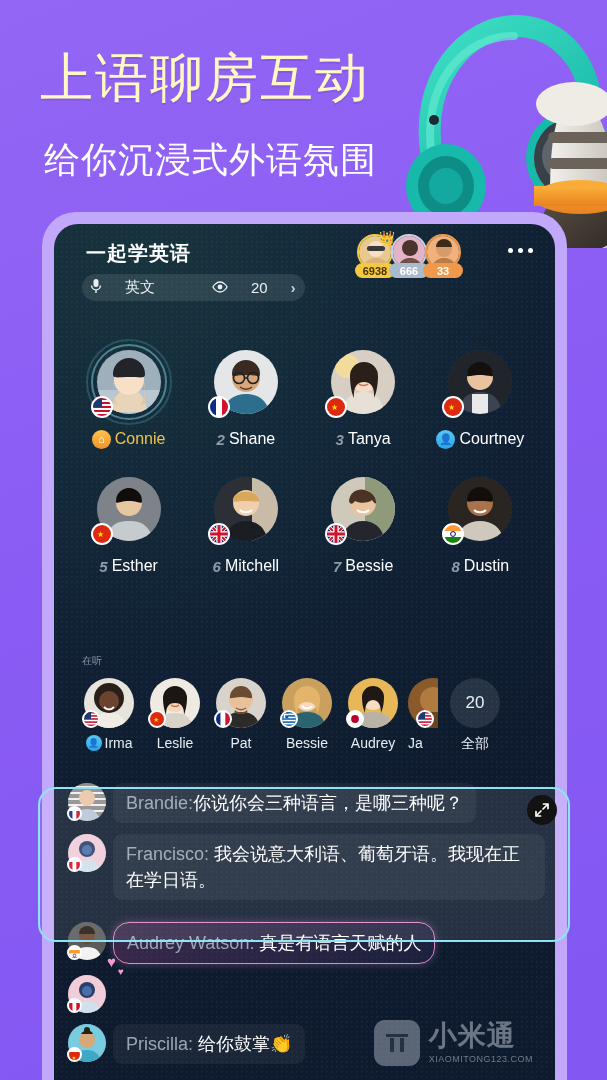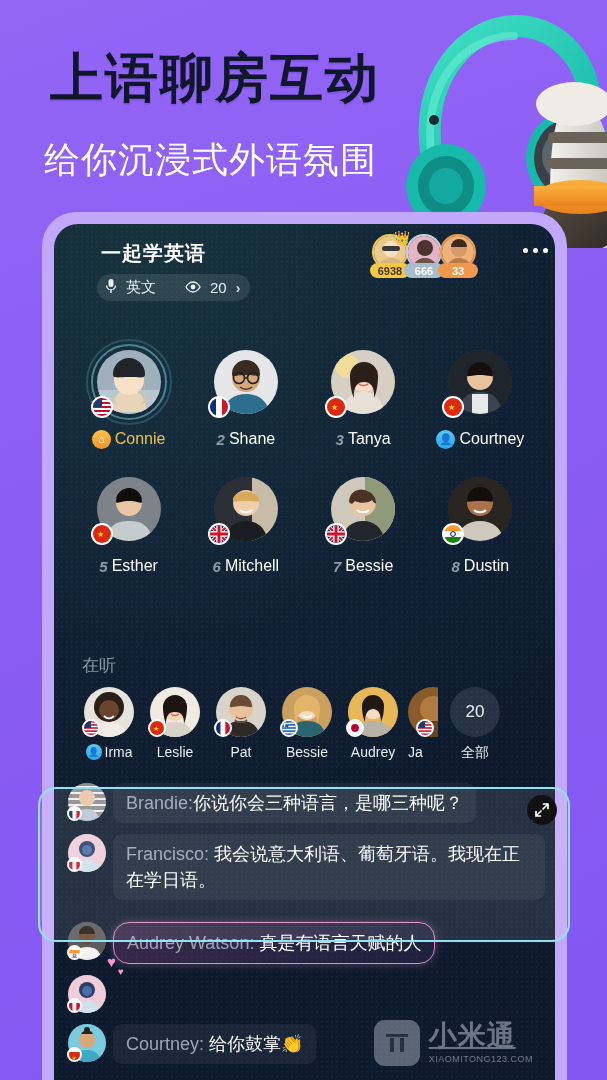--- a/index.html
+++ b/index.html
@@ -9,22 +9,22 @@
     font-family:"Liberation Sans","DejaVu Sans",sans-serif;
     -webkit-font-smoothing:antialiased;
   }
   .promo-bg{
     position:absolute;inset:0;
     background:linear-gradient(160deg,#9466f5 0%,#8a5cf4 45%,#8257f2 100%);
   }
 
   
   .headline{
-    position:absolute;left:50px;top:48px;width:420px;
-    color:#0f172a;font-size:53px;line-height:1.12;font-weight:bold;
+    position:absolute;left:40px;top:48px;width:420px;
+    color:#fef9c3;font-size:53px;line-height:1.12;font-weight:normal;
     letter-spacing:2px;
     text-shadow:0 2px 0 rgba(90,50,180,.25);
   }
   .subhead{
     position:absolute;left:44px;top:138px;width:440px;
     color:#ffffff;font-size:36px;line-height:1.2;font-weight:normal;
     letter-spacing:1px;
   }
 
   
@@ -47,28 +47,28 @@
       radial-gradient(120% 70% at 18% 4%, #17333d 0%, #13293a 38%, #101f33 70%, #0e1b2e 100%);
   }
   .dots{
     position:absolute;inset:0;
     background-image:radial-gradient(rgba(255,255,255,.045) 1px, transparent 1px);
     background-size:5px 5px;
     pointer-events:none;
   }
 
   
-  .room-header{position:absolute;left:15px;top:0;width:100%;height:90px;}
+  .room-header{position:absolute;left:0;top:0;width:100%;height:90px;}
   .room-title{
     position:absolute;left:32px;top:16px;
     color:#ffffff;font-size:20px;font-weight:bold;letter-spacing:1px;
   }
   .meta-pill{
     position:absolute;left:28px;top:50px;height:27px;
-    display:flex;align-items:center;gap:9px;
+    display:flex;align-items:center;gap:23px;
     background:rgba(255,255,255,.10);
     border-radius:14px;padding:0 10px 0 8px;
   }
   .meta-pill .txt{color:#e9f0f5;font-size:15px;}
   .meta-pill .sep{width:11px;}
   .chev{color:#cfd8e0;font-size:14px;font-weight:bold;}
 
   .hdr-avatars{position:absolute;right:92px;top:10px;display:flex;align-items:flex-start;}
   .hdr-av{position:relative;width:40px;height:44px;margin-left:-6px;}
   .hdr-av .ring{
@@ -118,21 +118,21 @@
   .sp-name.host{color:#f0c24a;}
   .badge-ic{
     width:19px;height:19px;border-radius:50%;display:flex;align-items:center;
     justify-content:center;font-size:11px;color:#fff;
   }
   .badge-ic.home{background:linear-gradient(180deg,#ffc248,#f2922c);}
   .badge-ic.user{background:linear-gradient(180deg,#5bc8f5,#2ba6e8);}
 
   
   .listen-sec{position:absolute;left:16px;top:430px;width:calc(100% - 32px);}
-  .listen-label{color:#8a97a6;font-size:17px;margin-left:12px;}
+  .listen-label{color:#8a97a6;font-size:10px;margin-left:12px;}
   .listen-row{display:flex;align-items:flex-start;margin-top:10px;padding-left:6px;}
   .l-item{width:66px;display:flex;flex-direction:column;align-items:center;flex:none;}
   .l-wrap{position:relative;width:50px;height:50px;}
   .l-av{width:50px;height:50px;border-radius:50%;overflow:hidden;background:#2a3a4a;}
   .l-flag{
     position:absolute;left:-2px;bottom:0;width:18px;height:18px;border-radius:50%;
     overflow:hidden;border:2px solid #fff;box-sizing:border-box;background:#fff;
   }
   .l-name{color:#e6ecf2;font-size:14px;margin-top:7px;display:flex;align-items:center;gap:3px;white-space:nowrap;}
   .l-badge{width:16px;height:16px;border-radius:50%;background:linear-gradient(180deg,#5bc8f5,#2ba6e8);
@@ -182,21 +182,21 @@
   }
   .expand-btn svg{display:block;}
 
   
   .wm{position:absolute;right:22px;bottom:26px;display:flex;align-items:center;gap:9px;opacity:.55;}
   .wm-logo{
     width:46px;height:46px;border-radius:11px;background:#9aa3b2;
     display:flex;align-items:center;justify-content:center;
   }
   .wm-txt{display:flex;flex-direction:column;}
-  .wm-cn{color:#b9c0cc;font-size:28px;font-weight:bold;letter-spacing:1px;line-height:1;text-decoration:underline;}
+  .wm-cn{color:#b9c0cc;font-size:28px;font-weight:bold;letter-spacing:1px;line-height:1;}
   .wm-en{color:#b9c0cc;font-size:9px;letter-spacing:.5px;margin-top:4px;}
 </style>
 </head>
 <body>
 
 <div class="promo-bg"></div>
 
 <div class="headline">上语聊房互动</div>
 <div class="subhead">给你沉浸式外语氛围</div>
 
@@ -819,21 +819,21 @@
               </svg>
           </div>
           <div class="mflag">
             <svg width="11" height="11" viewBox="0 0 18 18">
                 <rect width="18" height="18" fill="#de2910"></rect>
                 <text x="4" y="13" font-size="9" fill="#ffde00">★</text>
               </svg>
           </div>
         </div>
         <div class="bubble">
-          <span class="who">Courtney:</span><span> 给你鼓掌👏</span>
+          <span class="who">Priscilla:</span><span> 给你鼓掌👏</span>
         </div>
       </div>
 
     </div>
 
     <div class="wm">
       <div class="wm-logo">
         <svg width="30" height="30" viewBox="0 0 30 30">
           <path d="M4 6h22v3H4z" fill="#3b4350"></path>
           <path d="M8 10h4v14H8zM18 10h4v14h-4z" fill="#3b4350"></path>

